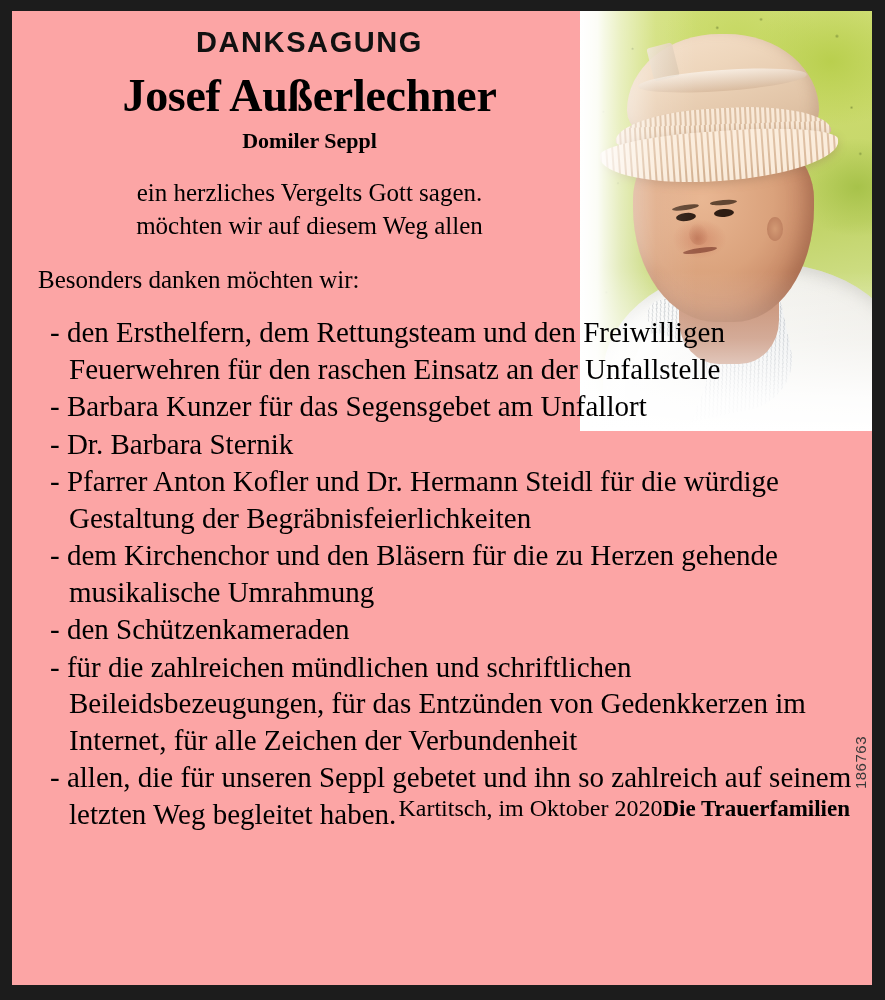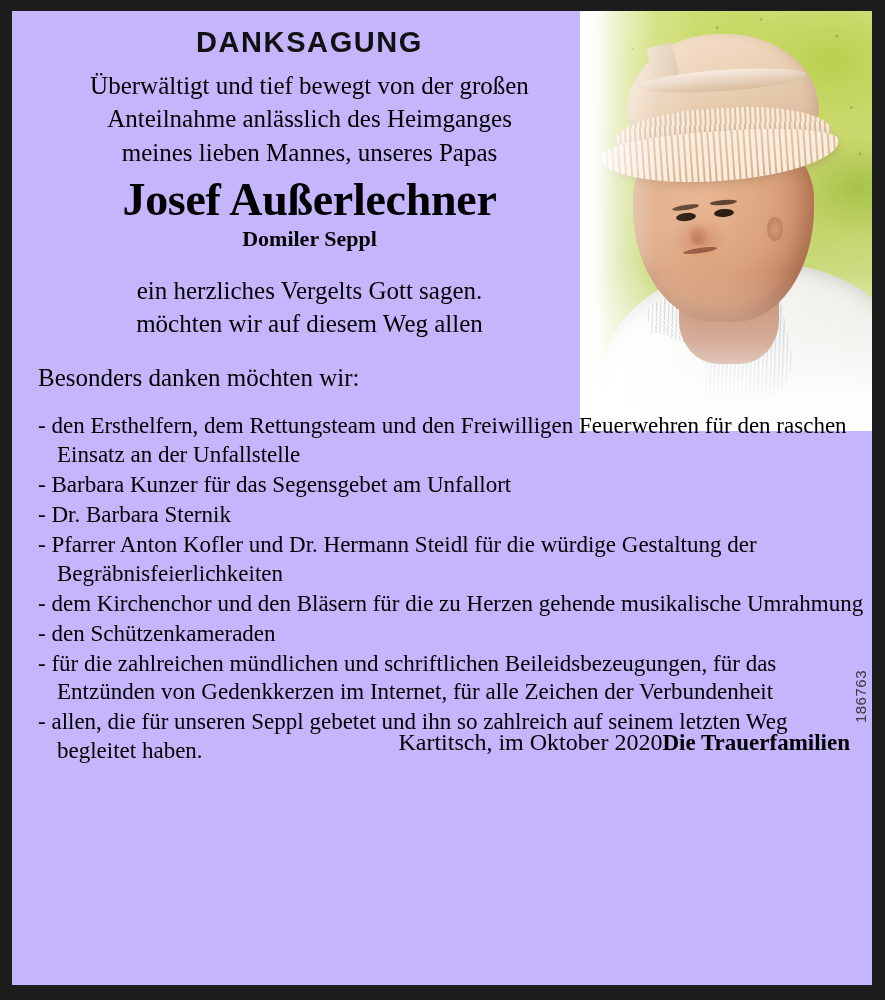--- a/index.html
+++ b/index.html
@@ -18,21 +18,21 @@
     box-sizing: border-box;
     background: #1c1c1c;
     padding: 11px 13px 15px 12px;
     overflow: hidden;
   }
 
   .paper {
     position: relative;
     width: 100%;
     height: 100%;
-    background: #c4b5fd;
+    background: #fca5a5;
     overflow: hidden;
   }
 
   
   .photo {
     position: absolute;
     right: 0;
     top: 0;
     width: 292px;
     height: 420px;
@@ -283,21 +283,21 @@
     font-size: 46px;
     letter-spacing: -0.3px;
     margin-top: 4px;
     color: #000;
   }
   .nickname {
     width: 595px;
     text-align: center;
     font-weight: bold;
     font-size: 22px;
-    margin-top: 0;
+    margin-top: 6px;
     color: #000;
   }
 
   .closing {
     width: 595px;
     text-align: center;
     font-size: 25px;
     line-height: 1.32;
     margin-top: 22px;
     color: #000;
@@ -305,23 +305,23 @@
   .closing div { white-space: nowrap; }
 
   .thanks-lead {
     font-size: 25px;
     margin: 24px 0 20px 26px;
     color: #000;
   }
 
   .thanks-list {
     list-style: none;
-    margin: 0;
+    margin: 12px;
     padding: 0 0 0 26px;
-    font-size: 23px;
+    font-size: 29px;
     line-height: 1.26;
     color: #000;
   }
   .thanks-list li {
     padding-left: 19px;
     text-indent: -19px;
     margin-bottom: 1px;
   }
   .thanks-list li::before {
     content: "- ";
@@ -385,25 +385,20 @@
       <div class="hat-crease"></div>
       <div class="hat-band"></div>
       <div class="hat-brim"></div>
       <div class="photo-fade"></div>
     </div>
 
     <div class="content">
 
       <div class="heading">DANKSAGUNG</div>
 
-      <div class="intro">
-        <div>Überwältigt und tief bewegt von der großen</div>
-        <div>Anteilnahme anlässlich des Heimganges</div>
-        <div>meines lieben Mannes, unseres Papas</div>
-      </div>
 
       <div class="name">Josef Außerlechner</div>
       <div class="nickname">Domiler Seppl</div>
 
       <div class="closing">
         <div>ein herzliches Vergelts Gott sagen.</div>
         <div>möchten wir auf diesem Weg allen</div>
       </div>
 
       <div class="thanks-lead">Besonders danken möchten wir:</div>

